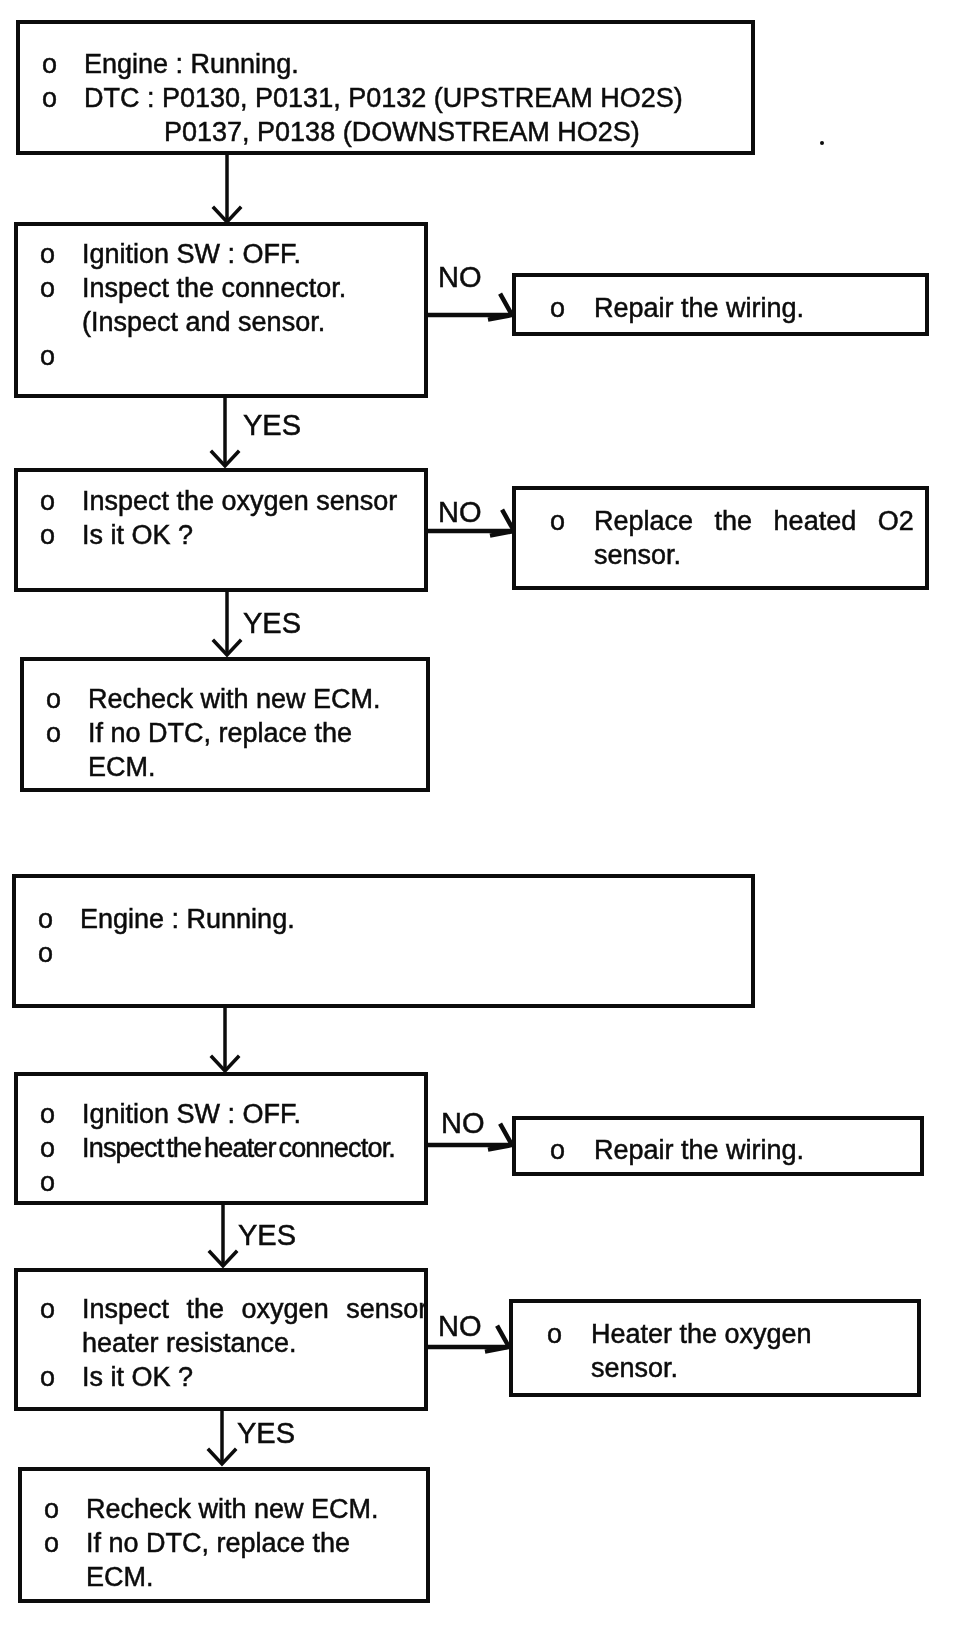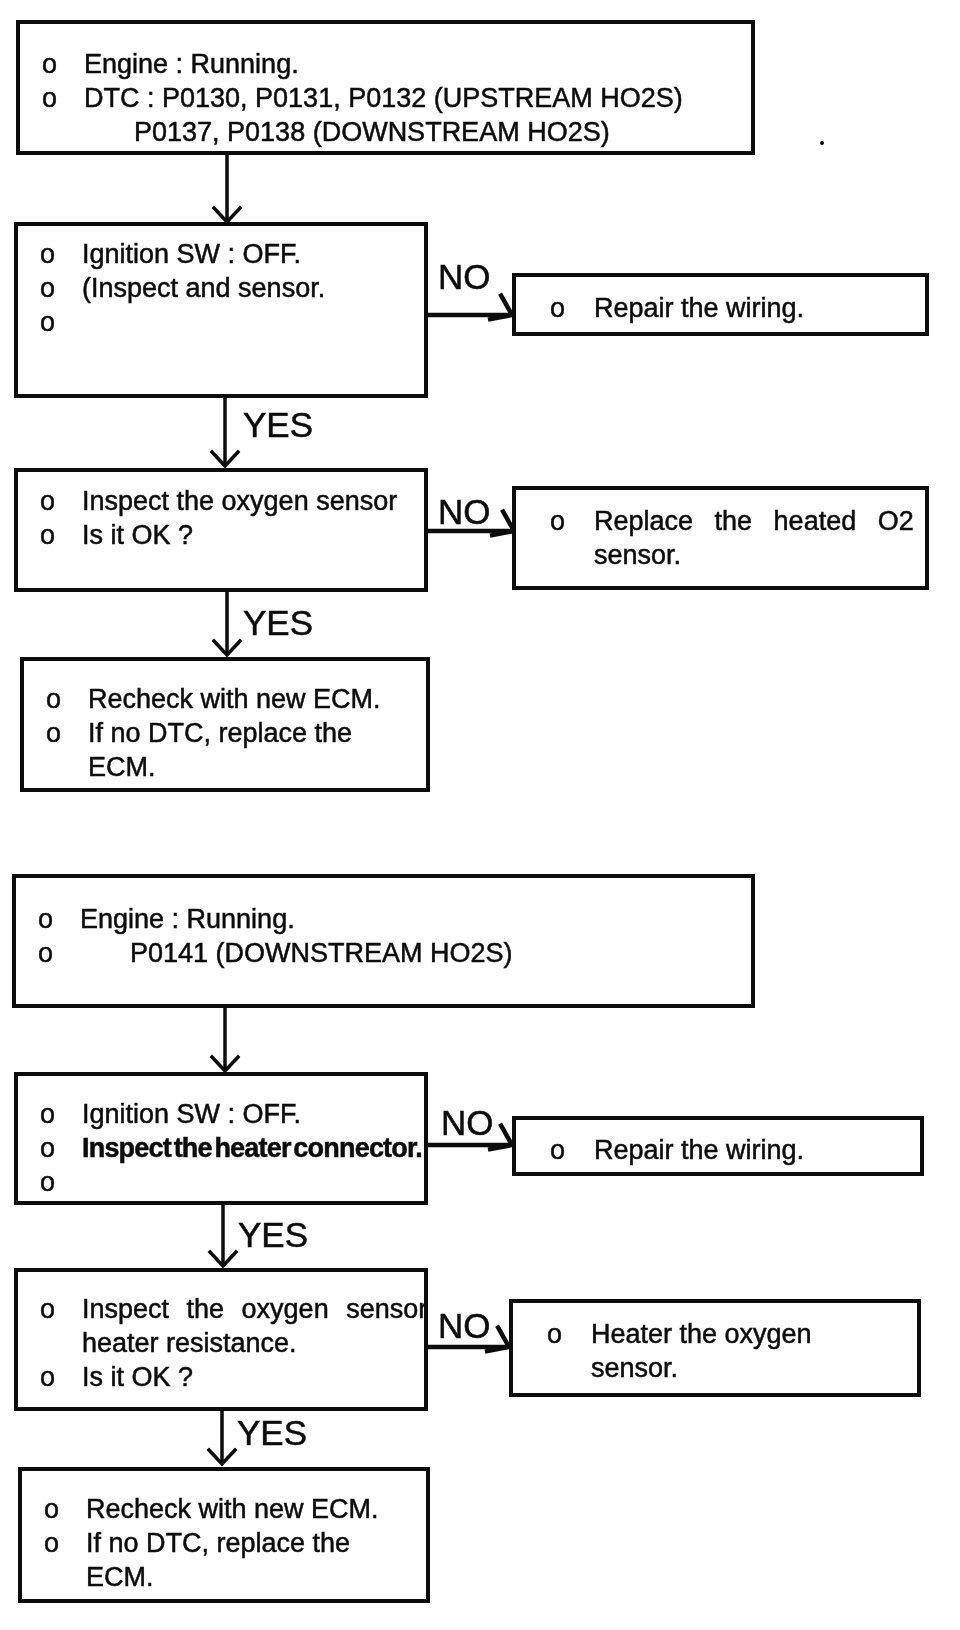--- a/index.html
+++ b/index.html
@@ -10,26 +10,26 @@
     -webkit-text-stroke:0.5px #0c0c0c;
   }
   .box{
     position:absolute;box-sizing:border-box;background:#ffffff;
     border:4px solid #0c0c0c;font-size:27px;line-height:34px;
   }
   .line{position:relative;padding-left:64px;white-space:nowrap;}
   .bullet{position:absolute;left:22px;top:0;}
   .rbox .line{padding-left:78px;}
   .rbox .bullet{left:34px;}
-  .indent2 .txt{margin-left:50px;}
+  .indent2 .txt{margin-left:80px;}
   .wide .txt{word-spacing:14px;margin-top:11px;}
   .wide-mid .txt{word-spacing:10px;}
-  .tight .txt{letter-spacing:-0.8px;word-spacing:-4px;font-weight:bold;}
+  .tight .txt{letter-spacing:-0.8px;word-spacing:-4px;}
   .conn-label{
-    position:absolute;font-size:35px;line-height:30px;white-space:nowrap;
+    position:absolute;font-size:29px;line-height:30px;white-space:nowrap;
   }
   svg.wires{position:absolute;left:0;top:0;pointer-events:none;}
   .speck{position:absolute;width:4px;height:4px;background:#0c0c0c;border-radius:50%;overflow:hidden;color:transparent;-webkit-text-stroke:0;}
 </style>
 </head>
 <body>
 
 <div class="stage">
 
   <svg class="wires" width="960" height="1630" viewBox="0 0 960 1630">
@@ -63,21 +63,21 @@
   </svg>
 
   <div class="box" style="left:16px;top:20px;width:739px;height:135px;padding-top:23px;">
     <div class="line"><span class="bullet">o</span><span class="txt">Engine : Running.</span></div>
     <div class="line"><span class="bullet">o</span><span class="txt">DTC : P0130, P0131, P0132 (UPSTREAM HO2S)</span></div>
     <div class="line indent2"><span class="bullet"></span><span class="txt">P0137, P0138 (DOWNSTREAM HO2S)</span></div>
   </div>
 
   <div class="box" style="left:14px;top:222px;width:414px;height:176px;padding-top:11px;">
     <div class="line"><span class="bullet">o</span><span class="txt">Ignition SW : OFF.</span></div>
-    <div class="line"><span class="bullet">o</span></div>
+    <div class="line"><span class="bullet">o</span><span class="txt">Inspect the connector.</span></div>
     <div class="line"><span class="bullet"></span><span class="txt">(Inspect and sensor.</span></div>
     <div class="line"><span class="bullet">o</span></div>
   </div>
 
   <div class="conn-label" style="left:438px;top:262px;">NO</div>
 
   <div class="box rbox" style="left:512px;top:273px;width:417px;height:63px;padding-top:14px;">
     <div class="line"><span class="bullet">o</span><span class="txt">Repair the wiring.</span></div>
   </div>
 
@@ -99,21 +99,20 @@
 
   <div class="box" style="left:20px;top:657px;width:410px;height:135px;padding-top:21px;">
     <div class="line"><span class="bullet">o</span><span class="txt">Recheck with new ECM.</span></div>
     <div class="line"><span class="bullet">o</span><span class="txt">If no DTC, replace the</span></div>
     <div class="line"><span class="bullet"></span><span class="txt">ECM.</span></div>
   </div>
 
   <div class="box" style="left:12px;top:874px;width:743px;height:134px;padding-top:24px;">
     <div class="line"><span class="bullet">o</span><span class="txt">Engine : Running.</span></div>
     <div class="line"><span class="bullet">o</span></div>
-    <div class="line indent2"><span class="bullet"></span><span class="txt">P0141 (DOWNSTREAM HO2S)</span></div>
   </div>
 
   <div class="box" style="left:14px;top:1072px;width:414px;height:133px;padding-top:21px;">
     <div class="line"><span class="bullet">o</span><span class="txt">Ignition SW : OFF.</span></div>
     <div class="line tight"><span class="bullet">o</span><span class="txt">Inspect the heater connector.</span></div>
     <div class="line tight"><span class="bullet">o</span></div>
   </div>
 
   <div class="conn-label" style="left:441px;top:1108px;">NO</div>
 

